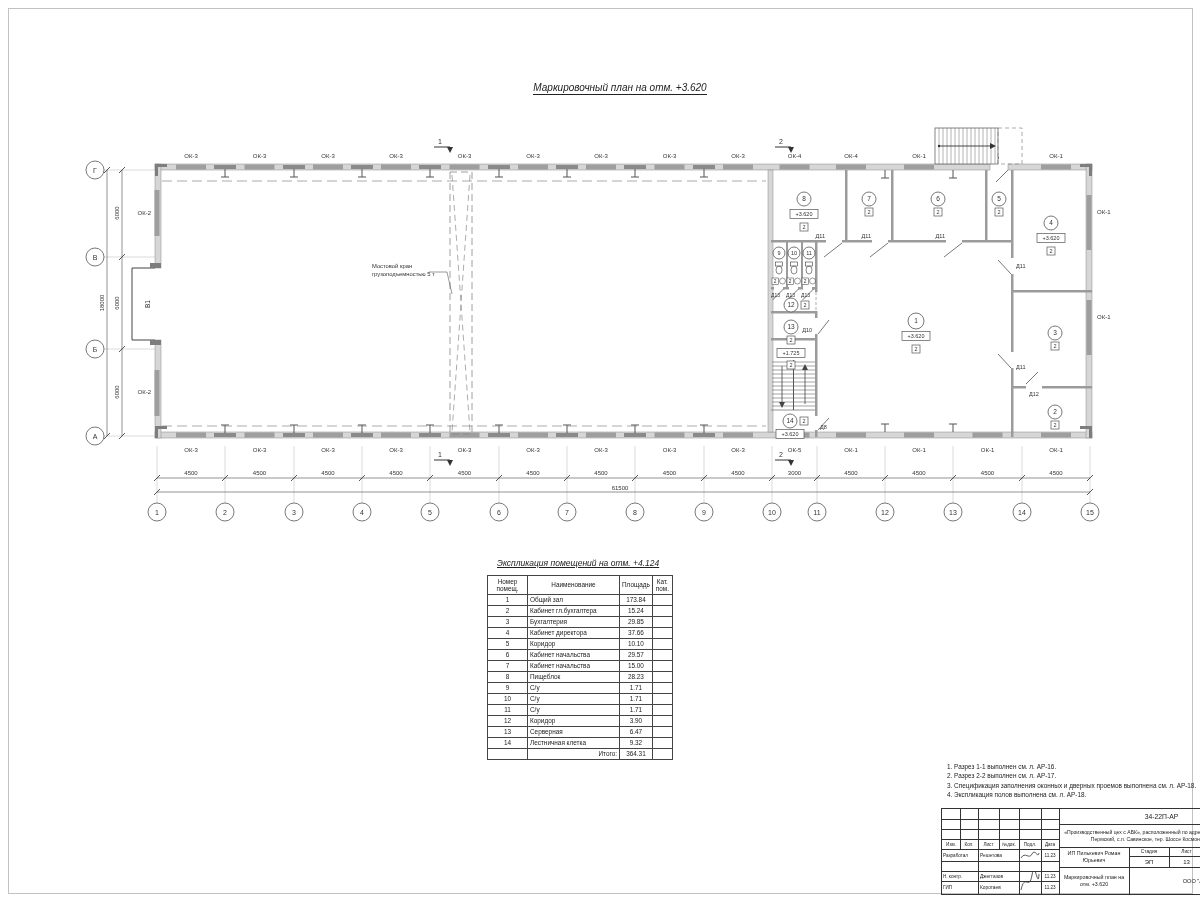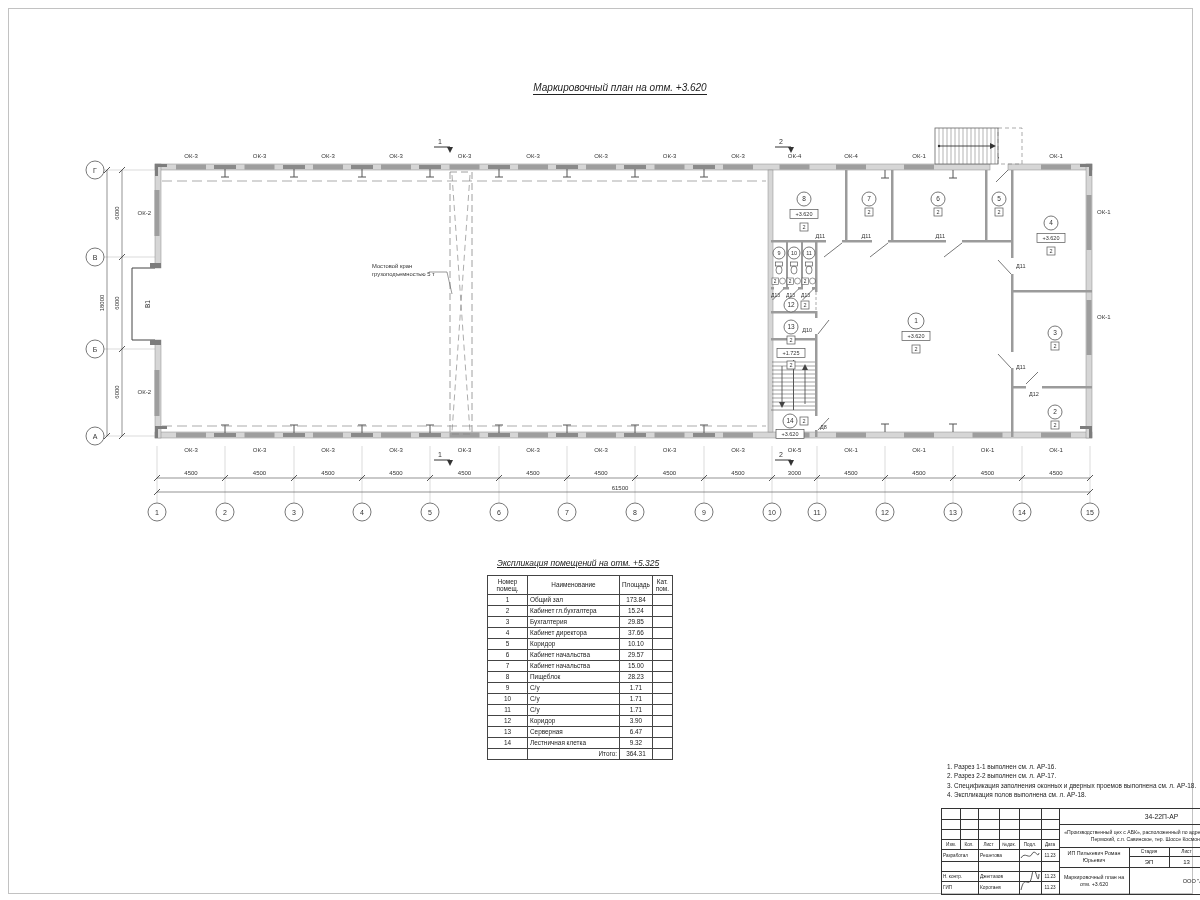--- a/index.html
+++ b/index.html
@@ -463,21 +463,21 @@
       <rect x="802" y="278" width="6.5" height="6.5" fill="#fff" stroke="#555" stroke-width="0.6"></rect>
       <text x="805.2" y="283" font-size="4.8" fill="#333" text-anchor="middle" font-family="&quot;Liberation Sans&quot;,sans-serif">2</text>
       <circle cx="812.5" cy="281" r="3" fill="none" stroke="#555" stroke-width="0.6"></circle>
       <rect x="777" y="348.5" width="28" height="9" fill="#fff" stroke="#555" stroke-width="0.7"></rect>
       <text x="791" y="355.3" font-size="5.5" fill="#333" text-anchor="middle" font-family="&quot;Liberation Sans&quot;,sans-serif">+1.725</text>
       <rect x="787" y="361" width="8" height="8" fill="#fff" stroke="#555" stroke-width="0.7"></rect>
       <text x="791" y="367.3" font-size="5.5" fill="#333" text-anchor="middle" font-family="&quot;Liberation Sans&quot;,sans-serif">2</text>
     </svg>
 
   <div id="expl">
-    <div class="tbl-title">Экспликация помещений на отм. +5.325</div>
+    <div class="tbl-title">Экспликация помещений на отм. +4.124</div>
     <table class="expl">
       <colgroup>
           <col style="width:40px">
           <col style="width:92px">
           <col style="width:32px">
           <col style="width:20px">
         </colgroup>
       <thead>
           <tr id="expl-head">
             <th>Номер помещ.</th>

